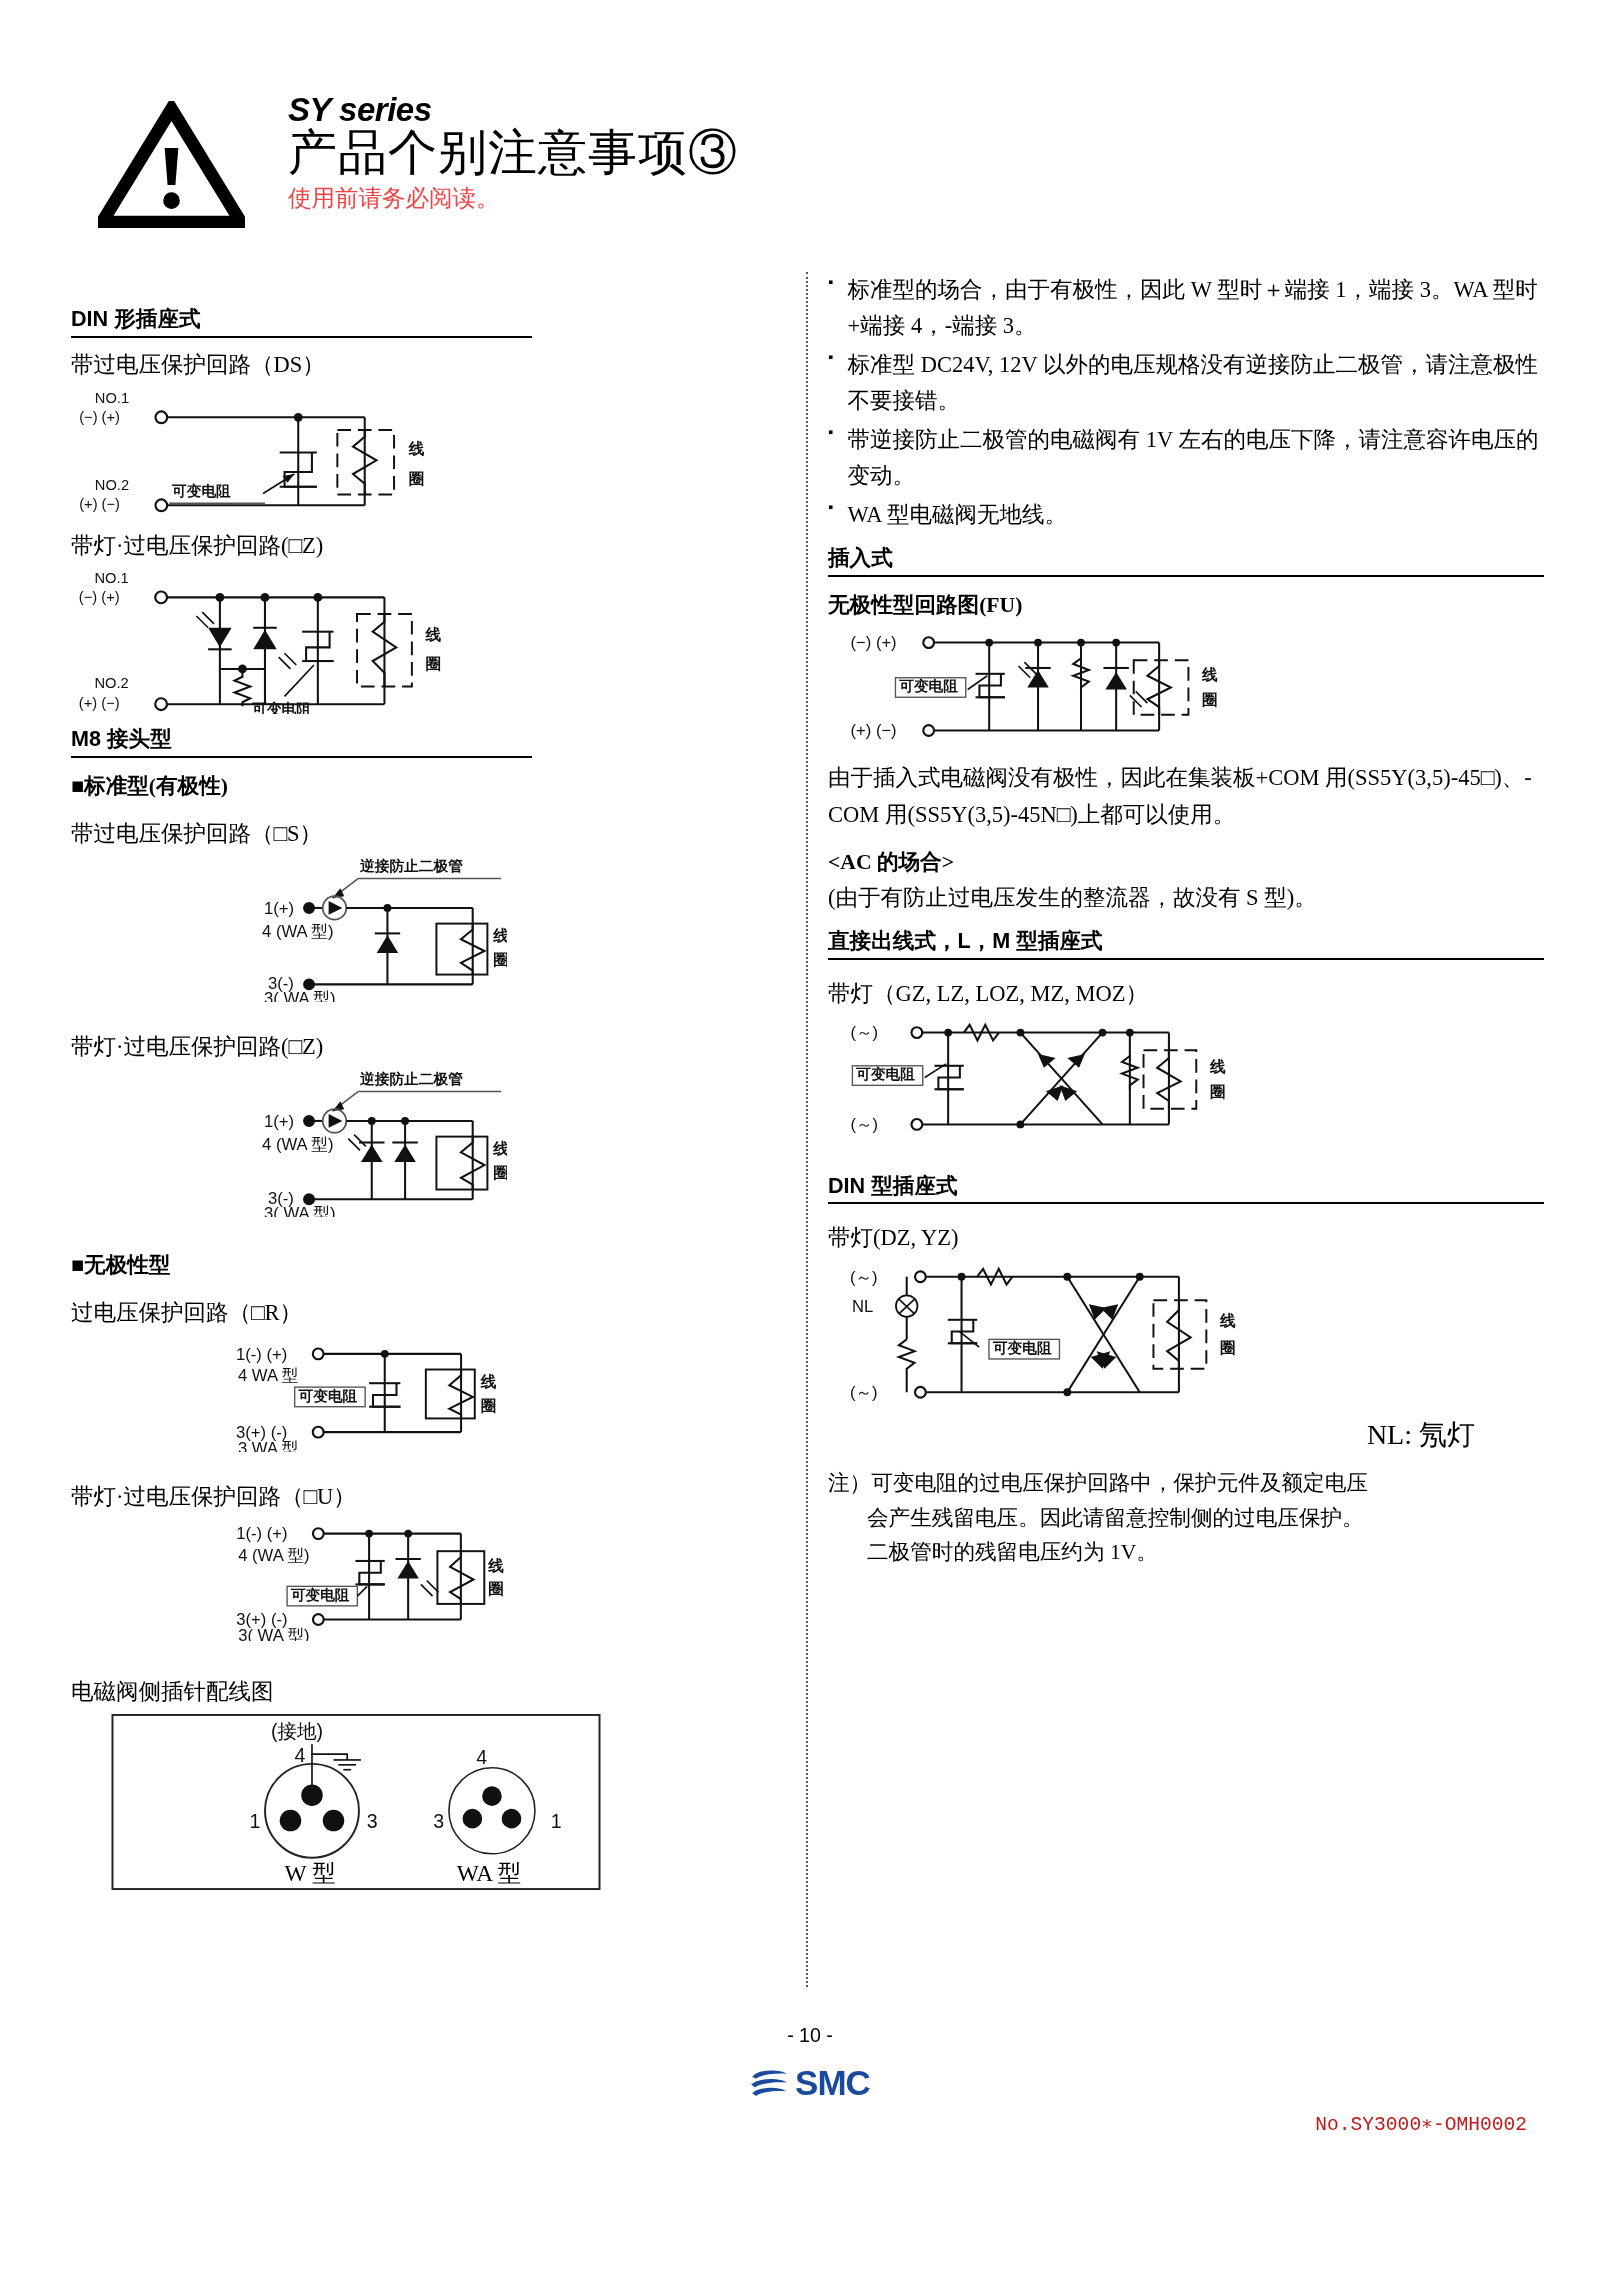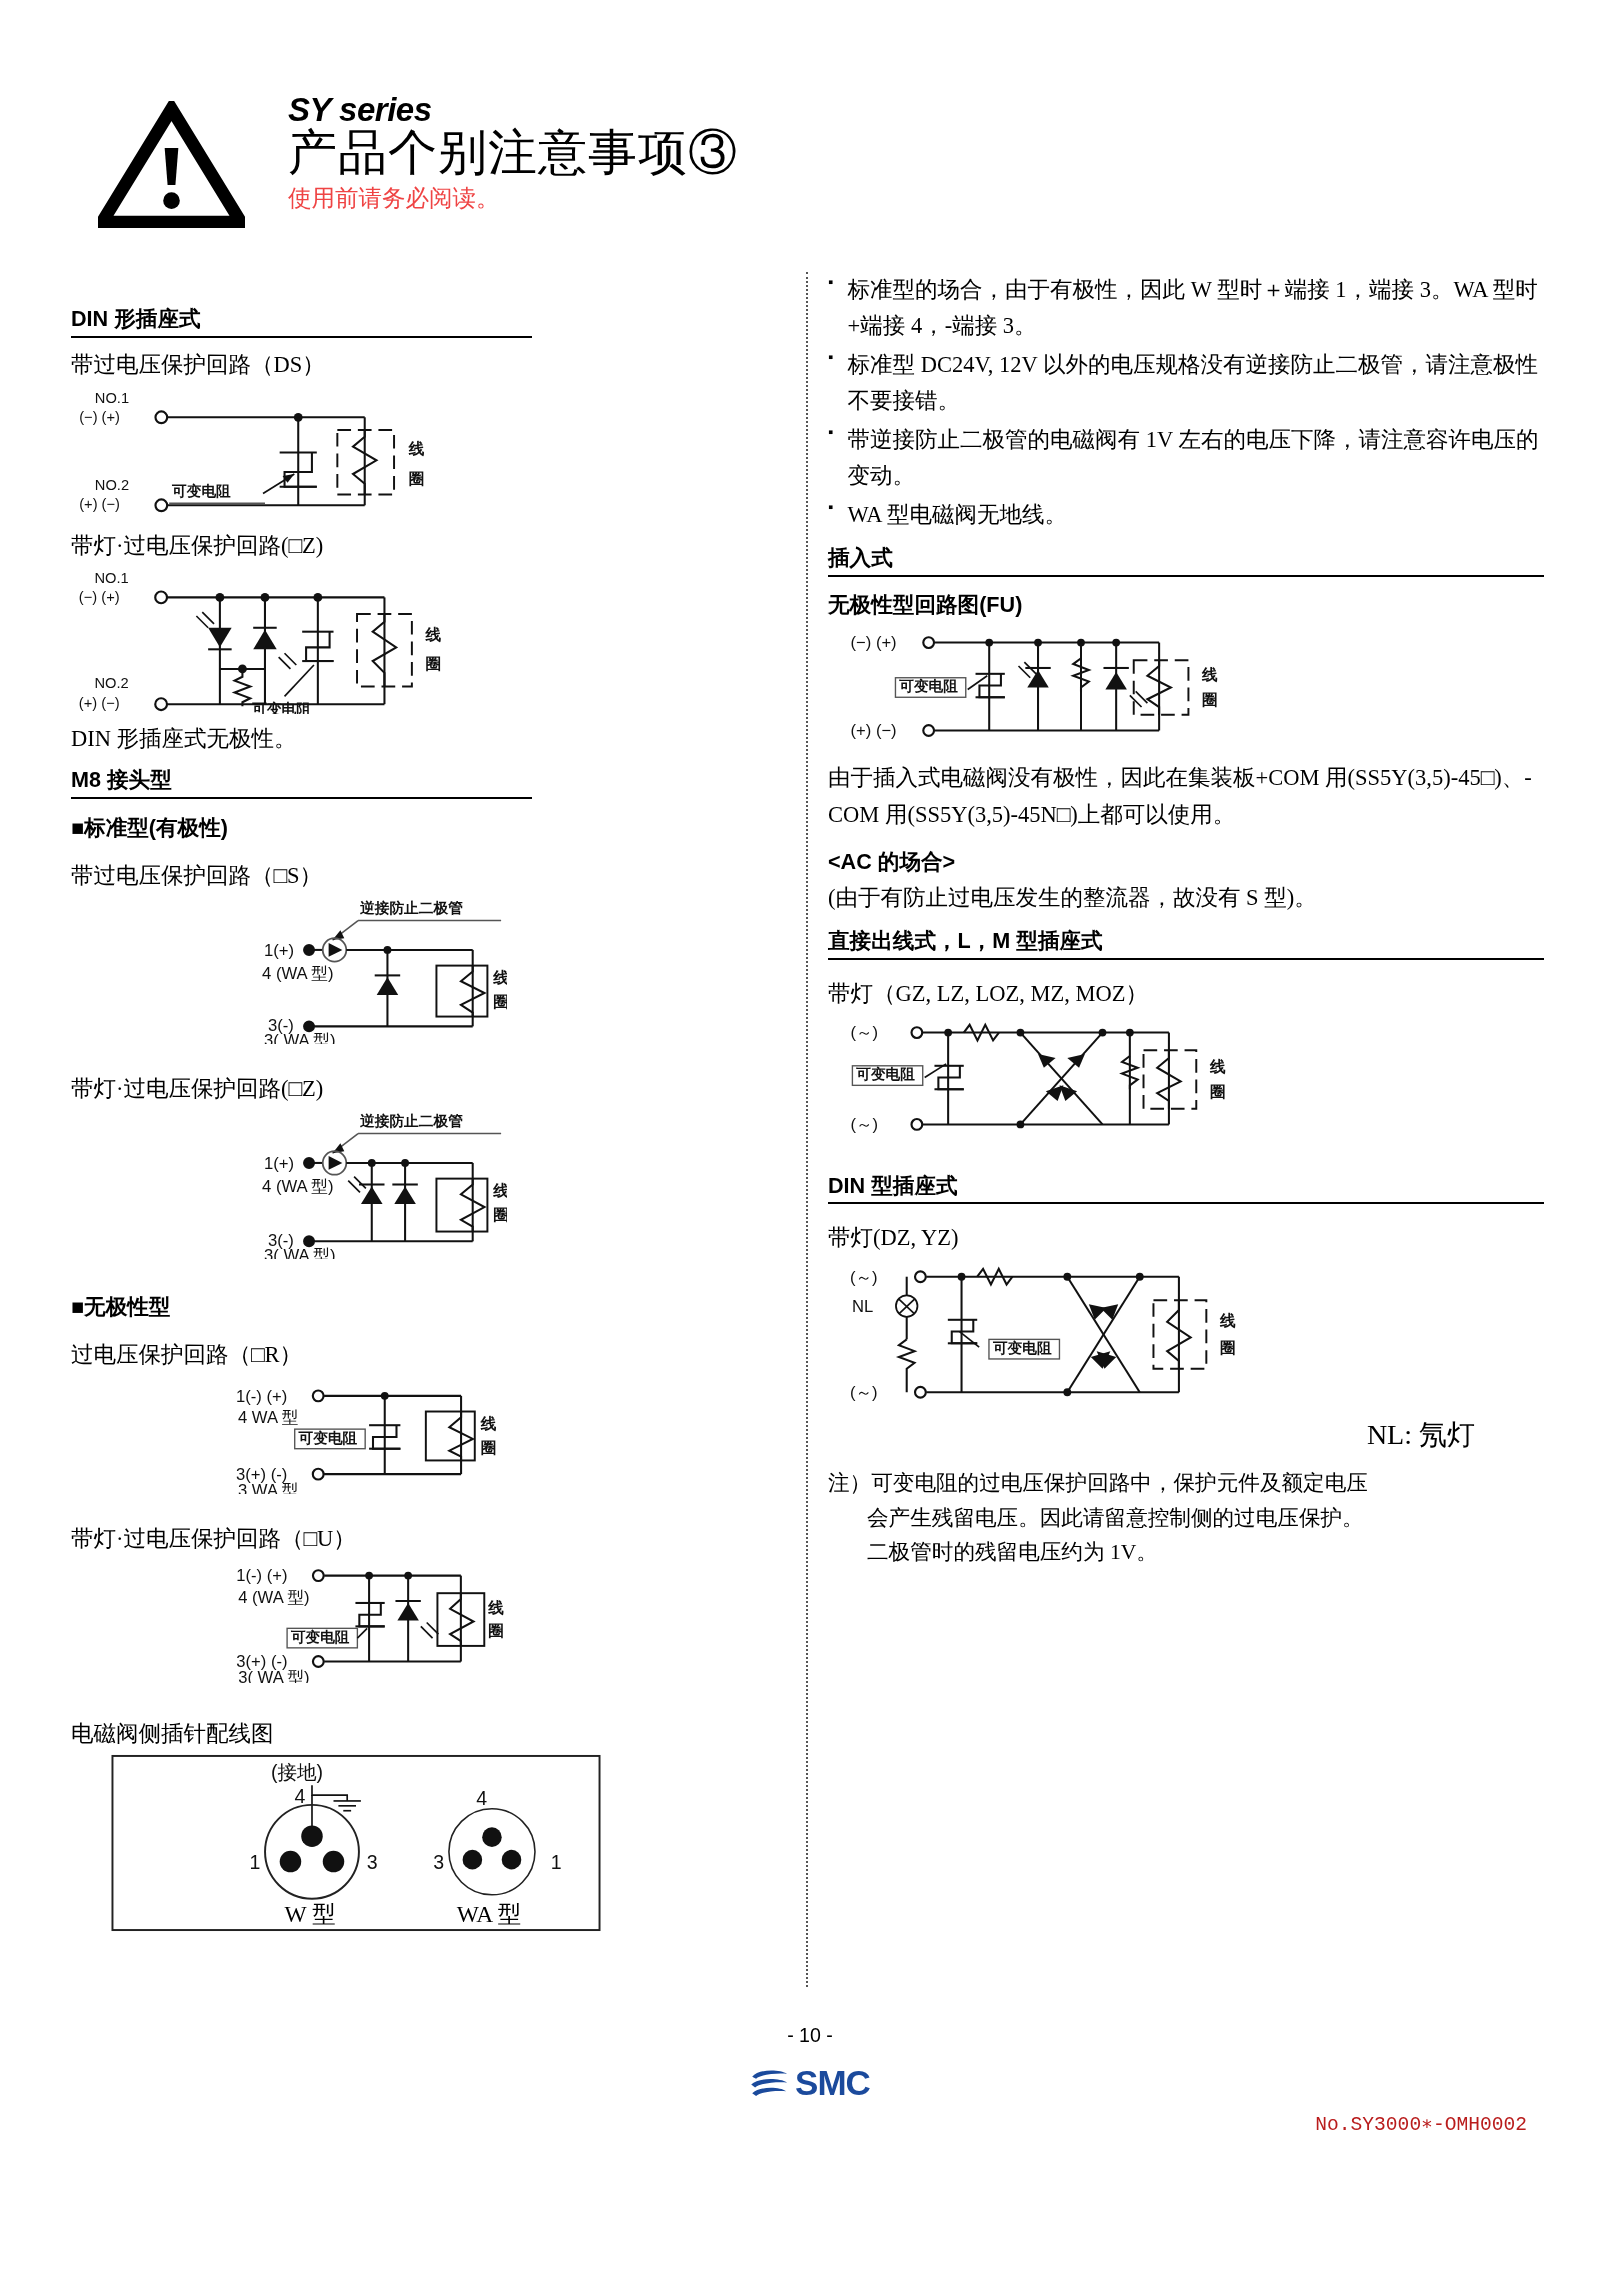--- a/index.html
+++ b/index.html
@@ -39,21 +39,21 @@
   .sec-head {
     font-family:"Liberation Sans", sans-serif;
     font-weight:bold; font-size:21.6px;
     border-bottom:2.9px solid #000; padding-bottom:2.9px; margin:9.8px 0 9.8px 0;
     display:block;
   }
   .sub-head {
     font-size:22.5px; margin:11.8px 0 5.9px 0; font-family:"Liberation Serif", serif;
   }
   .sub-head-b {
-    font-family:Liberation Sans, sans-serif; font-weight:bold;
+    font-family:Liberation Serif, serif; font-weight:bold;
     font-size:21.6px; margin:13.7px 0 3.9px 0;
   }
   .plain { font-size:22.5px; margin:7.8px 0; line-height:1.5; }
 
   
   ul.bullets { list-style:none; margin:0 0 5.9px 0; padding:0; }
   ul.bullets li {
     font-size:22.5px; line-height:1.62; margin-bottom:2px;
     padding-left:19.6px; position:relative; text-align:left;
   }
@@ -209,21 +209,20 @@
         <text class="dlabel-coil" x="362" y="74">线</text>
         <text class="dlabel-coil" x="362" y="104">圈</text>
 
         <text class="dlabel" x="24" y="124">NO.2</text>
         <text class="dlabel" x="8" y="144">(+) (−)</text>
         <circle class="term" cx="92" cy="140" r="6"></circle>
         <line class="wire" x1="98" y1="140" x2="320" y2="140"></line>
       </svg>
     </div>
 
-    <div class="plain">DIN 形插座式无极性。</div>
 
     <div class="sec-head">M8 接头型</div>
 
     <div class="sub-head-b">■标准型(有极性)</div>
     <div class="sub-head tight">带过电压保护回路（□S）</div>
 
     <div class="dia" style="margin-left:191px;">
       <svg width="245" height="147" viewBox="0 0 250 150">
         <text class="dlabel-cn" x="100" y="16">逆接防止二极管</text>
         <line class="ul-lead" x1="98" y1="24" x2="244" y2="24"></line>

